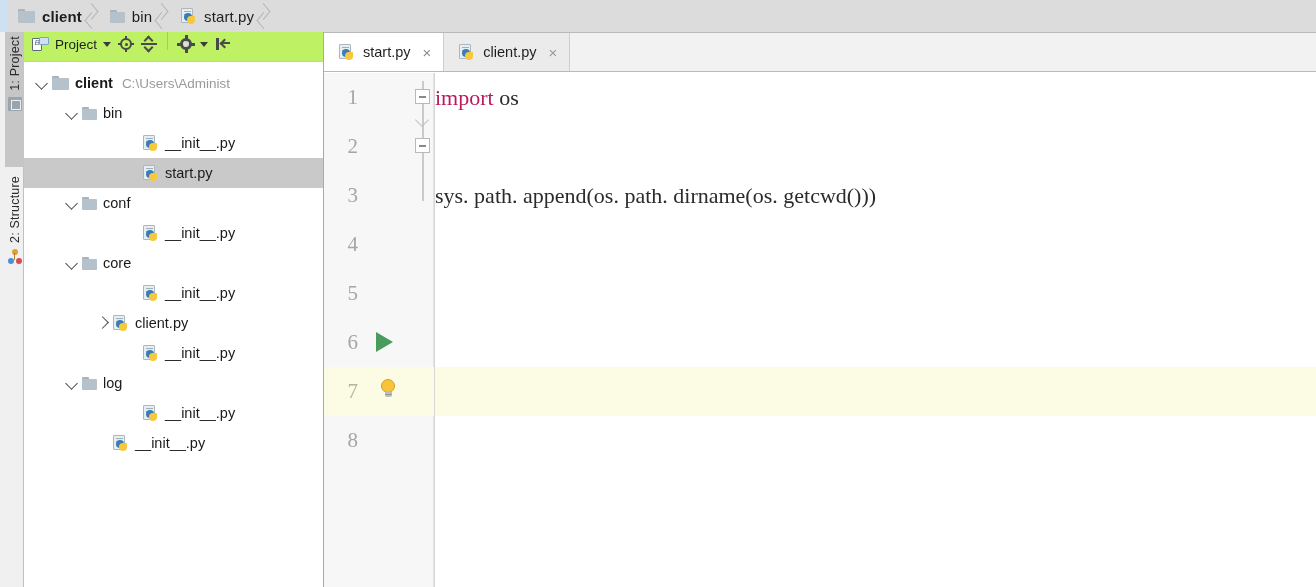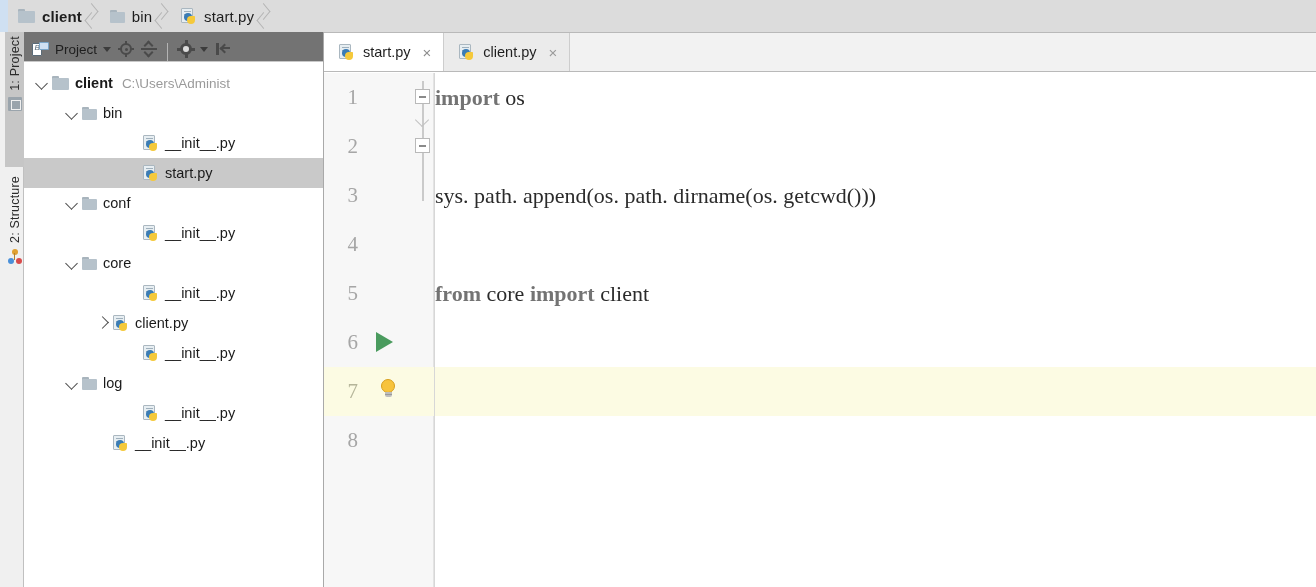--- a/index.html
+++ b/index.html
@@ -92,22 +92,22 @@
   .vicon-struct .n2 { position:absolute; left:8px; top:9px; width:6px; height:6px; border-radius:50%; background:#d94a4a; }
   .vicon-struct .n3 { position:absolute; left:4px; top:0px; width:6px; height:6px; border-radius:50%; background:#e0a030; }
   .vicon-struct .ln { position:absolute; left:6px; top:4px; width:1.5px; height:7px; background:#b08030; }
 
   
   .project-panel {
     position: absolute; left: 24px; top: 32px; width: 300px; height: 555px;
     background: #ffffff; border-right: 1px solid #a9a9a9;
   }
   .proj-toolbar {
-    height: 30px; background: #737373; border-bottom: 1px solid #c8c8c8;
-    display: flex; align-items: flex-end; padding-left: 8px; gap: 7px;
+    height: 30px; background: #bef264; border-bottom: 1px solid #c8c8c8;
+    display: flex; align-items: flex-start; padding-left: 8px; gap: 7px;
   }
   .tb-btn { display: flex; align-items: center; cursor: pointer; height: 24px; }
   .tb-proj-ico { width: 17px; height: 15px; position: relative; }
   .tb-proj-ico .r1 { position:absolute; left:0; top:1px; width:10px; height:13px;
       border:1.5px solid #5a6b78; background:#fff; border-radius:1px; }
   .tb-proj-ico .r1::after { content:"B"; position:absolute; left:1.5px; top:-1px; font-size:8px;
       color:#5a6b78; font-family:"Liberation Sans",sans-serif; }
   .tb-proj-ico .r2 { position:absolute; left:7px; top:0px; width:10px; height:8px;
       border:1.5px solid #7aa5c8; background:#cfe0f2; border-radius:1px; }
   .tb-label { font-size: 13.5px; color: #1e1e1e; margin-left: 6px; }
@@ -205,21 +205,21 @@
     position: absolute; left: 111px; top: 0; height: 49px; line-height: 49px;
     font-family: "Liberation Serif", serif; font-size: 22px; color: #2b2b2b;
     white-space: pre;
   }
   .crow.current .hl-band {
     position: absolute; left: 0; top: 0; width: 992px; height: 49px;
     background: #fcfbe3;
   }
   .crow.current .lineno { color: #b5b59a; }
 
-  .kw { color: #737373; font-weight: bold; }
+  .kw { color: #be185d; font-weight: normal; }
   .str { color: #2a9d8f; }
   .plain { color: #2b2b2b; }
   .sel { background: #a8cff0; }
 
   
   .foldbox {
     position: absolute; width: 15px; height: 15px; border: 1px solid #b9b9b9;
     background: #ffffff; left: 3px;
   }
   .foldbox::after { content:""; position:absolute; left:3px; top:6px; width:7px; height:1.5px; background:#8a8a8a; }
@@ -517,21 +517,20 @@
             <div class="ctext"><span class="plain">sys. path. append(os. path. dirname(os. getcwd()))</span></div>
           </div>
           <div class="crow">
             <div class="lineno">4</div>
             <div class="marker"></div>
             <div class="ctext"><span class="plain"></span></div>
           </div>
           <div class="crow">
             <div class="lineno">5</div>
             <div class="marker"></div>
-            <div class="ctext"><span class="kw">from</span><span class="plain"> core </span><span class="kw">import</span><span class="plain"> client</span></div>
           </div>
           <div class="crow">
             <div class="lineno">6</div>
             <div class="marker">
               <i class="run-arrow"></i>
             </div>
           </div>
           <div class="crow current">
             <div class="hl-band"></div>
             <div class="lineno">7</div>

